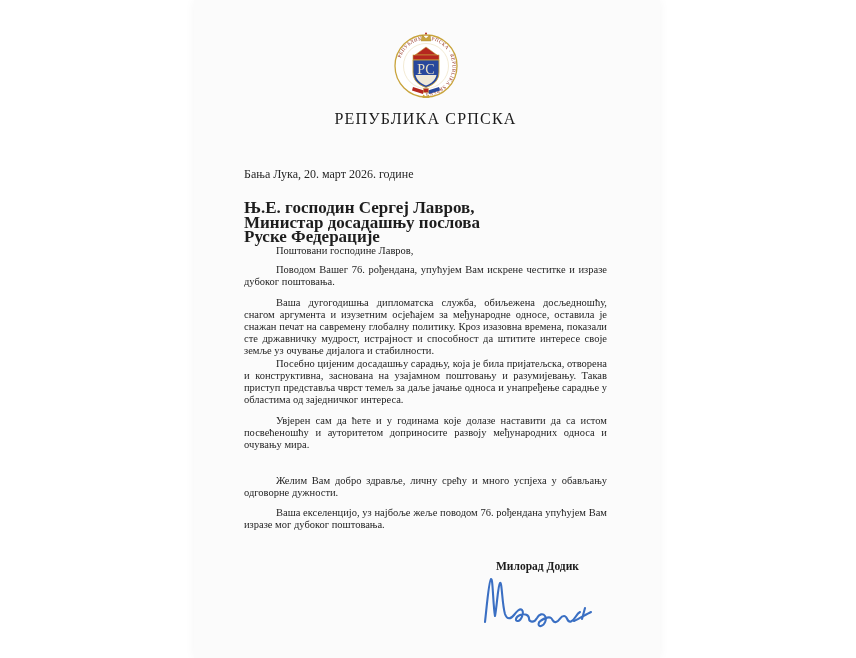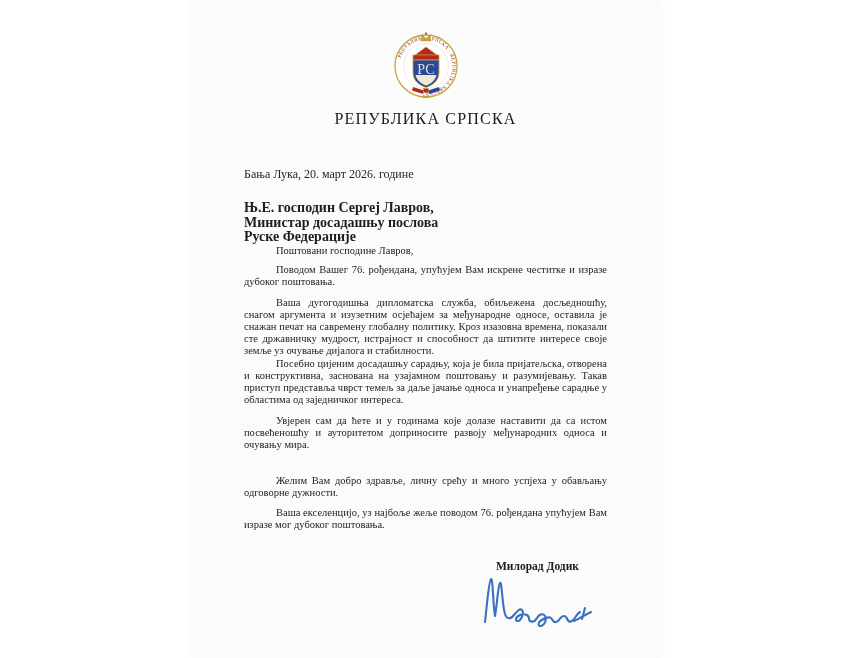--- a/index.html
+++ b/index.html
@@ -38,21 +38,21 @@
     font-weight: 400;
     white-space: nowrap;
   }
   .dateline {
     margin-top: 39px;
     font-size: 12px;
     color: #262626;
   }
   .recipient {
     margin-top: 19px;
-    font-size: 14px;
+    font-size: 17px;
     font-weight: bold;
     line-height: 14.5px;
     color: #1d1d1d;
   }
   .salutation {
     margin-top: 0;
     font-size: 10.5px;
     line-height: 12px;
     text-indent: 32px;
   }

